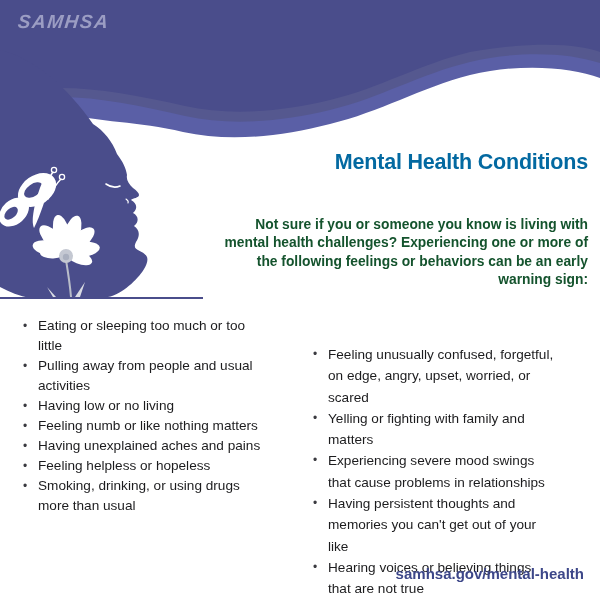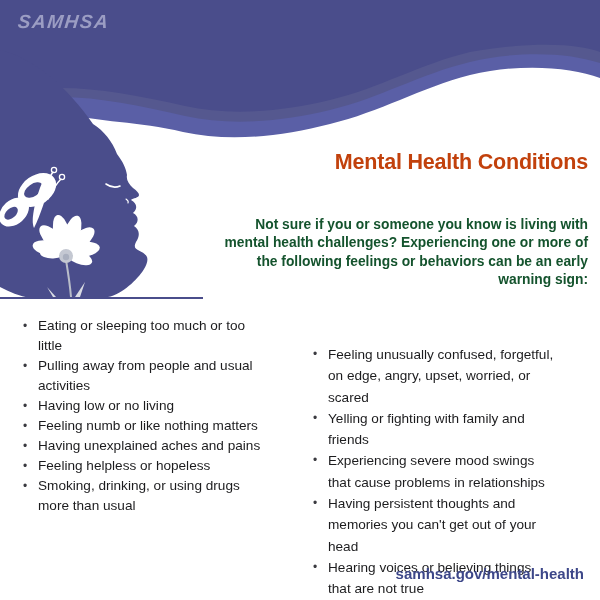--- a/index.html
+++ b/index.html
@@ -22,21 +22,21 @@
     font-weight: 700;
     font-style: italic;
     letter-spacing: 1.5px;
     color: #9b9dc3;
     transform: skewX(-6deg);
   }
   .title-block {
     position: absolute;
     top: 149px; right: 12px;
     text-align: right;
-    color: #c2410c;
+    color: #0369a1;
     font-weight: 800;
     font-size: 21.5px;
     line-height: 27.5px;
     letter-spacing: -0.2px;
   }
   .intro {
     position: absolute;
     top: 216px; right: 12px;
     width: 420px;
     text-align: right;
@@ -189,23 +189,23 @@
   <li>Feeling helpless or hopeless</li>
   <li>Smoking, drinking, or using drugs
 more than usual</li>
 </ul>
 
 <ul class="list list-right">
   <li>Feeling unusually confused, forgetful,
 on edge, angry, upset, worried, or
 scared</li>
   <li>Yelling or fighting with family and
-friends</li>
+matters</li>
   <li>Experiencing severe mood swings
 that cause problems in relationships</li>
   <li>Having persistent thoughts and
 memories you can't get out of your
-head</li>
+like</li>
   <li>Hearing voices or believing things
 that are not true</li>
 </ul>
 
 <div class="footer-link">samhsa.gov/mental-health</div>
 
 </body></html>

